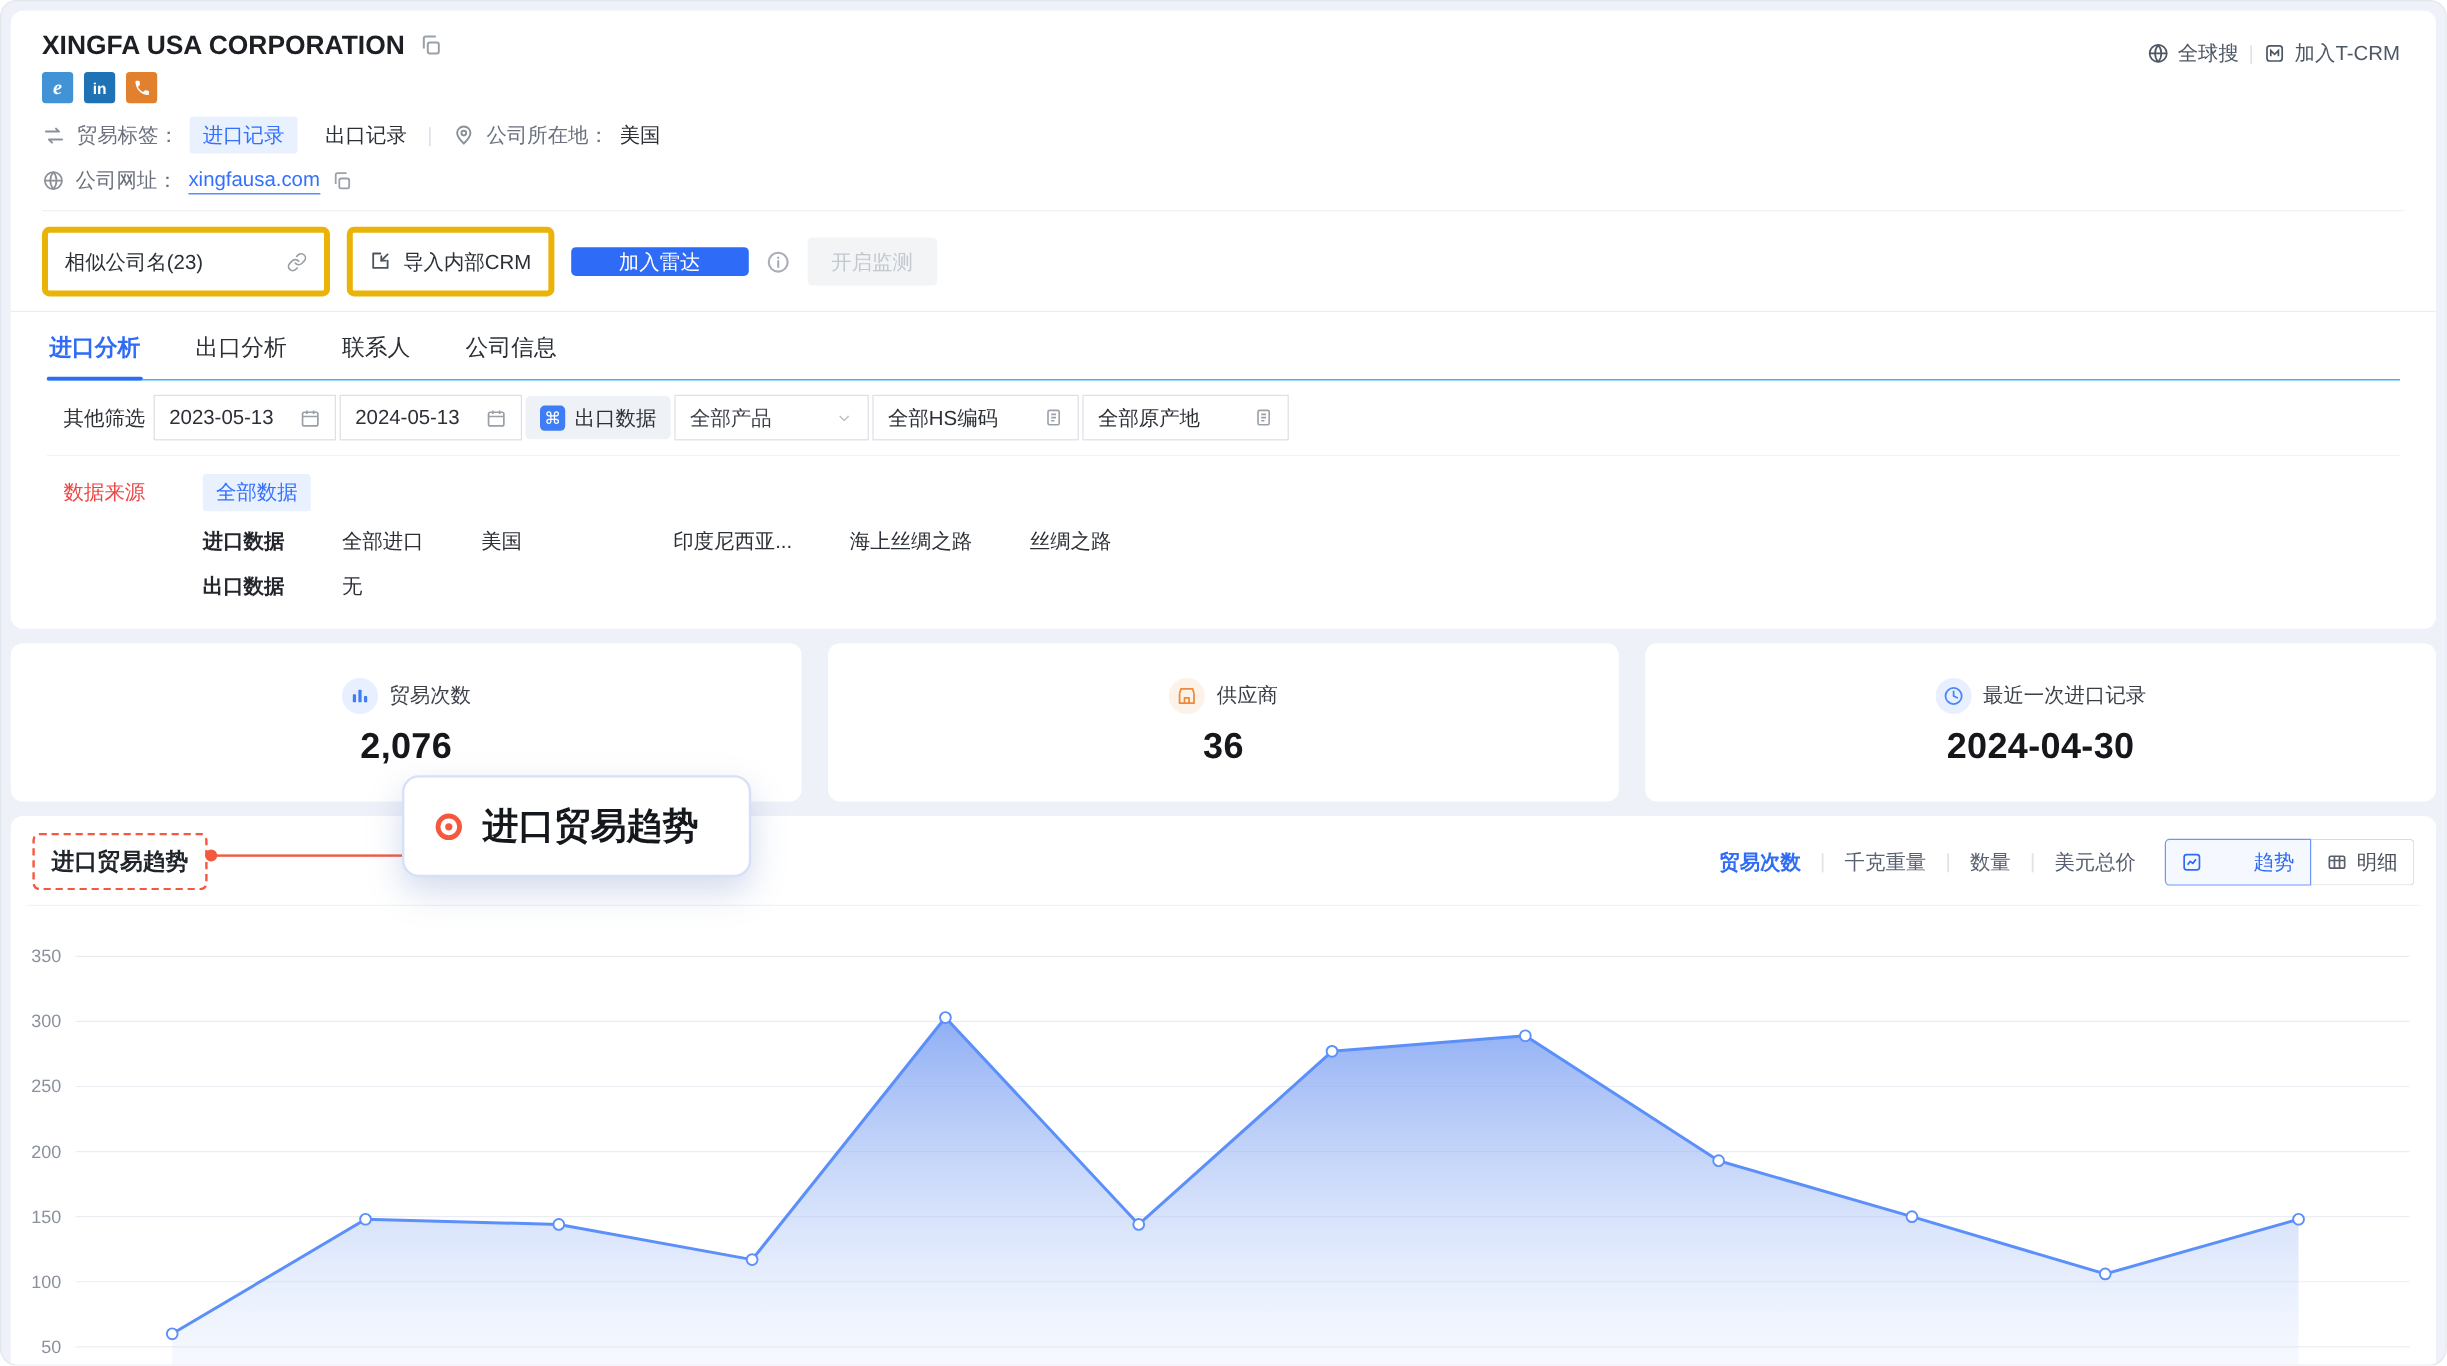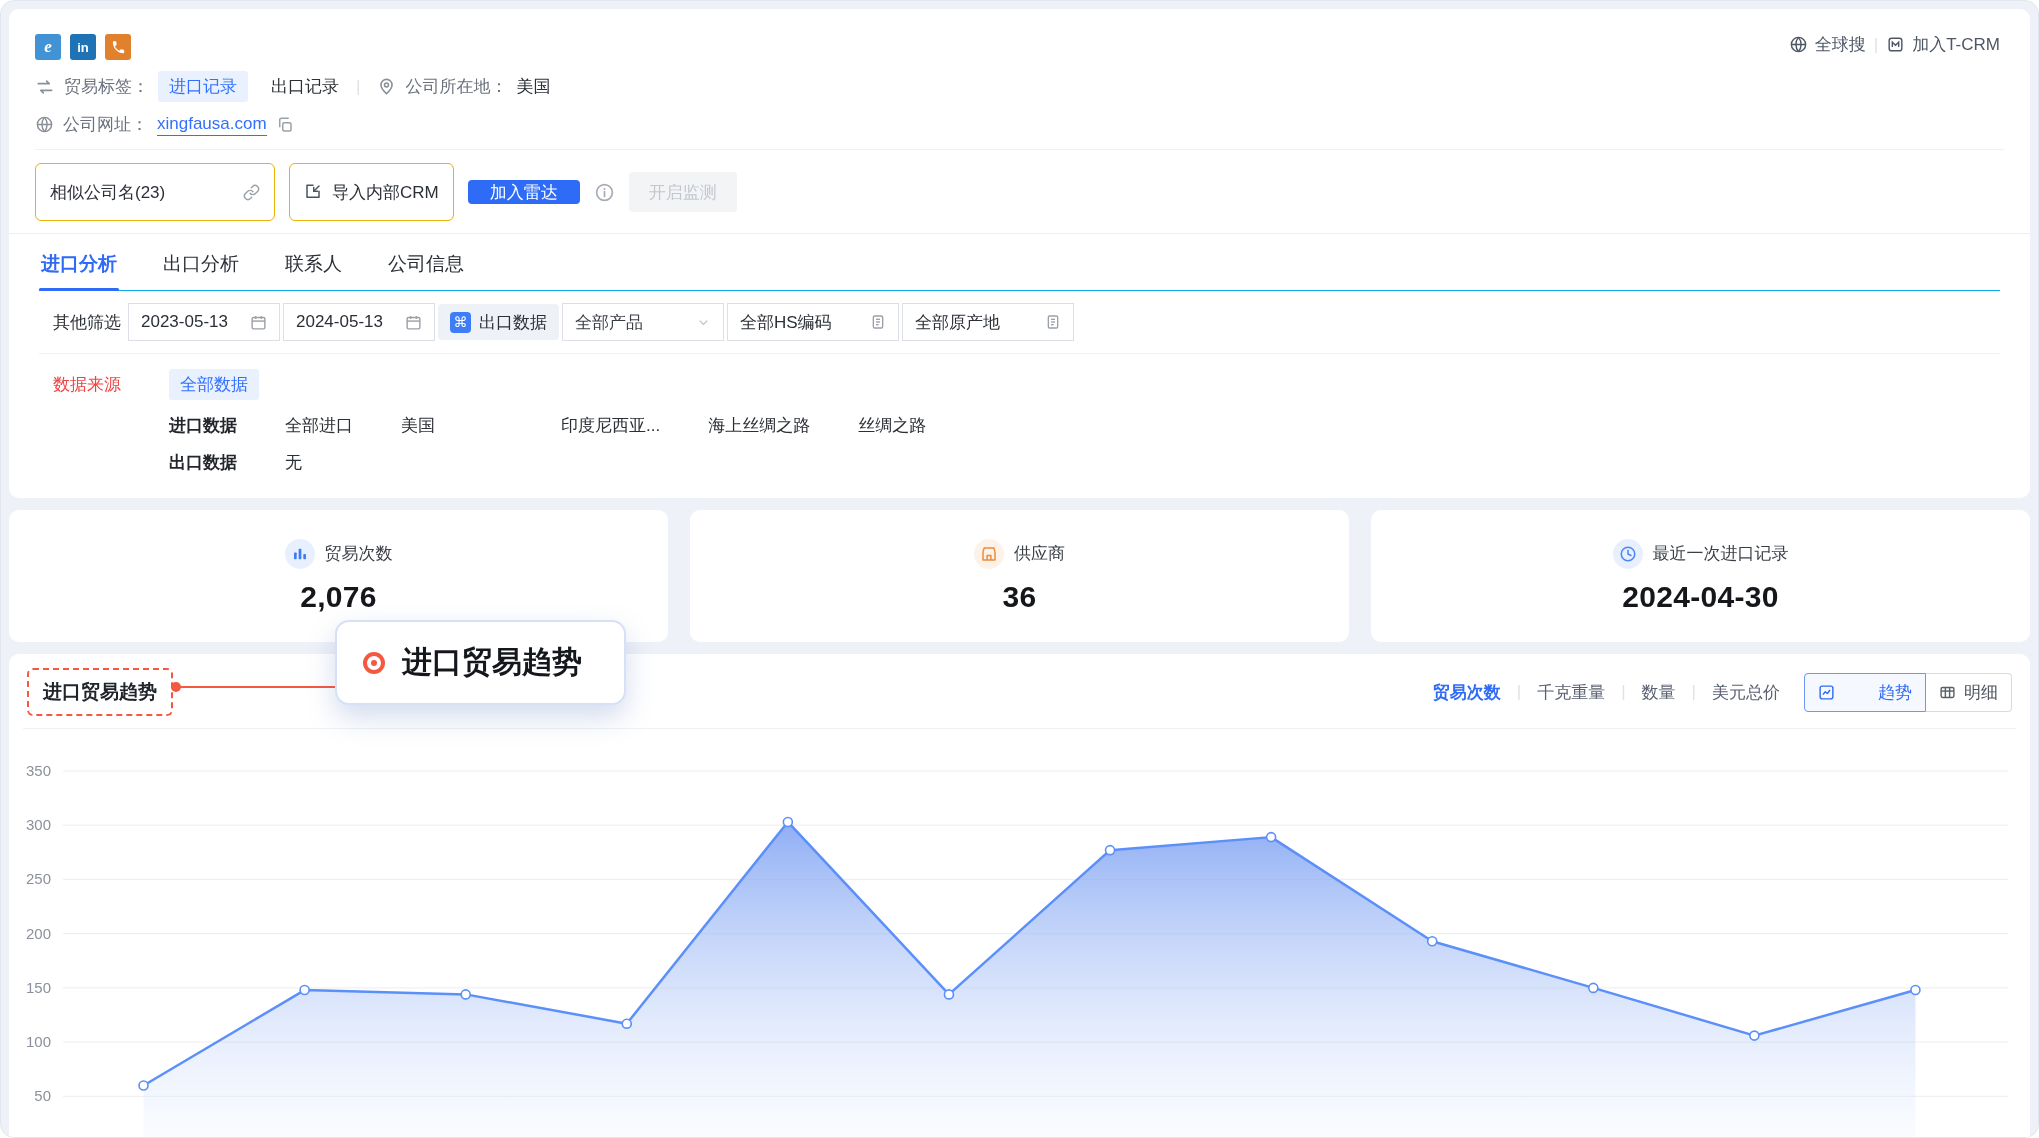--- a/index.html
+++ b/index.html
@@ -29,23 +29,23 @@
   .sq-in { background:#1f72b4; font-size:13px; }
   .sq-tel { background:#e2812d; }
   .meta-row { display:flex; align-items:center; gap:9px; margin-top:11px; font-size:17px; color:#6a717d; }
   .meta-dark { color:#2b2f36; }
   .tag-blue-soft { color:#3370ff; background:#e8f1fd; padding:4px 11px; border-radius:3px; cursor:pointer; }
   .tag-plain { color:#2b2f36; margin-left:14px; cursor:pointer; }
   .vsep { color:#dfe2e8; margin:0 8px; }
   .weblink { color:#3370ff; border-bottom:1px solid #3370ff; padding-bottom:1px; text-decoration:none; cursor:pointer; }
   .inner-divider { border-top:1px solid #f0f1f4; margin-top:13px; }
   .actions-row { display:flex; align-items:center; gap:14px; margin-top:13px; }
-  .box-btn { height:58px; border:1px solid #eab308; border-radius:6px; background:#fff; display:flex; align-items:center; gap:10px; padding:0 14px; font-size:17px; color:#2b2f36; cursor:pointer; }
+  .box-btn { height:58px; border:5px solid #eab308; border-radius:6px; background:#fff; display:flex; align-items:center; gap:10px; padding:0 14px; font-size:17px; color:#2b2f36; cursor:pointer; }
   .similar-box { width:240px; justify-content:space-between; }
-  .btn-primary { height:24px; border:none; border-radius:4px; background:#2e6bf6; color:#fff; font-size:17px; padding:0 22px; cursor:pointer; }
+  .btn-primary { height:24px; border:none; border-radius:4px; background:#2e6bf6; color:#fff; font-size:17px; padding:0 40px; cursor:pointer; }
   .btn-disabled { height:40px; border:none; border-radius:4px; background:#f3f4f6; color:#c2c7d0; font-size:17px; padding:0 20px; cursor:not-allowed; }
   .head-right { position:absolute; top:24px; right:30px; display:flex; align-items:center; font-size:17px; color:#4e5765;justify-content:flex-end; }
   .head-link { display:flex; align-items:center; gap:7px; cursor:pointer; }
 
   
   .tabs-section { border-top:1px solid #eceef2; padding:0 30px 6px; }
   .tabs { display:flex; gap:42px; border-bottom:1px solid #0ea5e9; }
   .tab { padding:17px 2px 13px; font-size:19px; color:#2b2f36; cursor:pointer; position:relative; }
   .tab.active { color:#2f6bf6; font-weight:700; }
   .tab.active::after { content:""; position:absolute; left:0; right:0; bottom:-1px; height:3px; border-radius:2px; background:#2f6bf6; }
@@ -101,20 +101,27 @@
 </head>
 <body>
 
 <div class="page">
 
   <section class="card top-card">
     <div class="head">
 
 
       <div class="head-info">
+        <div class="title-row">
+          <span class="company-title">XINGFA USA CORPORATION</span>
+          <svg class="ic" width="20" height="20" viewBox="0 0 24 24" fill="none" stroke="#9aa0a8" stroke-width="2">
+              <rect x="9" y="9" width="11" height="11" rx="2"></rect>
+              <path d="M5 15V5a2 2 0 0 1 2-2h10"></path>
+            </svg>
+        </div>
 
         <div class="social-row">
           <div class="sq sq-e">e</div>
           <div class="sq sq-in">in</div>
           <div class="sq sq-tel">
             <svg width="15" height="15" viewBox="0 0 24 24" fill="#fff">
                 <path d="M6.6 10.8c1.4 2.8 3.8 5 6.6 6.4l2.2-2.2c.3-.3.7-.4 1-.2 1.1.4 2.3.6 3.6.6.6 0 1 .4 1 1V20c0 .6-.4 1-1 1C10.8 21 3 13.2 3 3c0-.6.4-1 1-1h3.5c.6 0 1 .4 1 1 0 1.2.2 2.4.6 3.6.1.3 0 .7-.2 1l-2.3 2.2z"></path>
               </svg>
           </div>
         </div>

